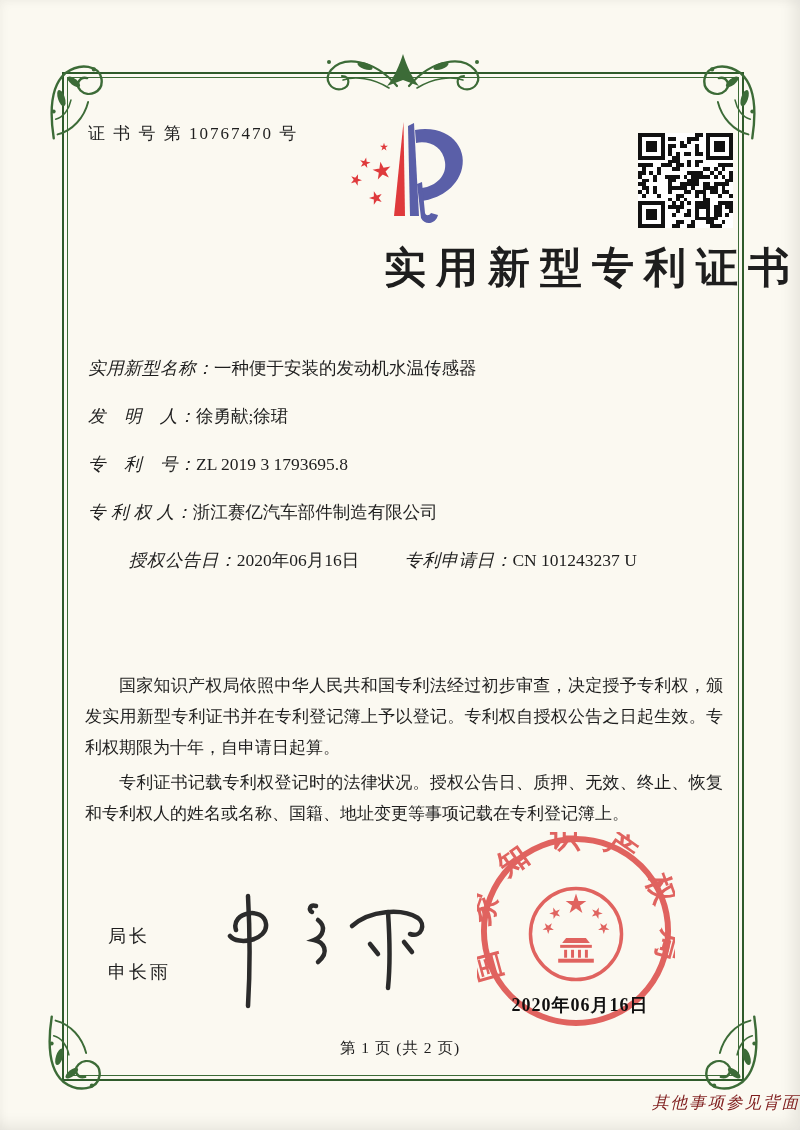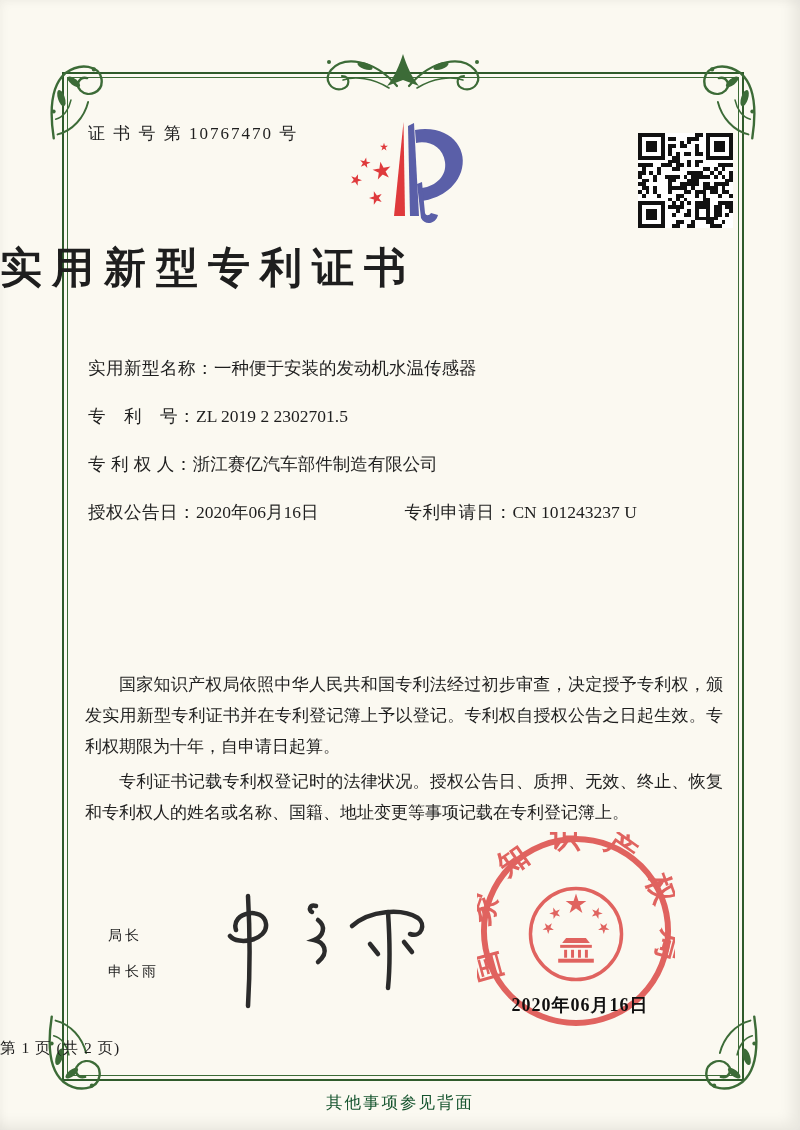--- a/index.html
+++ b/index.html
@@ -13,39 +13,39 @@
   .corner{position:absolute;width:86px;height:86px;}
   .corner.tl{left:-16px;top:-16px;}
   .corner.tr{right:-16px;top:-16px;transform:scaleX(-1);}
   .corner.bl{left:-18px;bottom:-18px;transform:scaleY(-1);}
   .corner.br{right:-18px;bottom:-18px;transform:scale(-1,-1);}
   .top-ornament{position:absolute;left:50%;top:-30px;transform:translateX(-50%);}
   
   .cert-no{position:absolute;left:88px;top:122px;font-size:17px;letter-spacing:2px;}
   .logo{position:absolute;left:333px;top:114px;}
   .qr{position:absolute;left:638px;top:133px;width:95px;height:95px;}
-  .title{position:absolute;left:0;top:240px;width:100%;text-align:left;
+  .title{position:absolute;left:0;top:240px;width:100%;text-align:right;
          font-size:42px;font-weight:700;letter-spacing:10px;}
   
   .fields{position:absolute;left:88px;top:344px;width:640px;font-size:17.5px;}
   .row{height:48px;line-height:48px;white-space:nowrap;}
-  .row .lbl{letter-spacing:.5px;}
-  .grant-first{display:inline-block;width:312px;}
+  .row .lbl{letter-spacing:.5px;font-style:italic;}
+  .grant-first{display:inline-block;width:312px;text-align:center;}
   
-  .paras{position:absolute;left:85px;top:670px;width:638px;font-size:17px;line-height:31px;text-align:justify;font-family:Liberation Mono, monospace;}
+  .paras{position:absolute;left:85px;top:670px;width:638px;font-size:17px;line-height:31px;text-align:justify;}
   .paras p{margin:0 0 4px 0;text-indent:2em;}
   
-  .signer{position:absolute;left:108px;top:918px;font-size:14px;line-height:36px;letter-spacing:3px;}
+  .signer{position:absolute;left:108px;top:918px;font-size:18px;line-height:36px;letter-spacing:3px;}
   .signature{position:absolute;left:212px;top:882px;}
   .seal{position:absolute;left:477px;top:832px;}
   .seal-date{position:absolute;left:480px;top:993px;width:200px;text-align:center;
              font-size:18px;font-weight:600;letter-spacing:1px;color:#101010;}
-  .page-num{position:absolute;left:0;top:1038px;width:100%;font-size:15.5px;letter-spacing:1px;}
-  .back-note{position:absolute;left:0;top:1092px;width:100%;text-align:center;
-             font-size:16.5px;letter-spacing:2px;color:#14532d;}
+  .page-num{position:absolute;left:0;top:1038px;width:100%;text-align:center;font-size:15.5px;letter-spacing:1px;}
+  .back-note{position:absolute;left:0;top:1092px;width:100%;text-align:right;
+             font-size:16.5px;letter-spacing:2px;color:#7f1d1d;font-style:italic;}
   .green{stroke:#3c6b37;fill:none;stroke-linecap:round;}
   .greenf{fill:#3c6b37;stroke:none;}
 </style>
 </head>
 <body>
 
 <div class="stage">
 
   <div class="frame">
     <div class="frame-inner"></div>
@@ -335,21 +335,24 @@
       </g>
   </svg>
 
   <div class="title">实用新型专利证书</div>
 
   <div class="fields">
     <div class="row">
       <span class="lbl">实用新型名称：</span><span>一种便于安装的发动机水温传感器</span>
     </div>
     <div class="row">
-      <span class="lbl">专　利　号：</span><span>ZL 2019 2 2302701.5</span>
+      <span class="lbl">发　明　人：</span><span>徐勇献;徐珺</span>
+    </div>
+    <div class="row">
+      <span class="lbl">专　利　号：</span><span>ZL 2019 3 1793695.8</span>
     </div>
     <div class="row">
       <span class="lbl">专 利 权 人：</span><span>浙江赛亿汽车部件制造有限公司</span>
     </div>
     <div class="row">
       <span class="grant-first"><span class="lbl">授权公告日：</span><span>2020年06月16日</span></span>
       <span><span class="lbl">专利申请日：</span><span>CN 101243237 U</span></span>
     </div>
   </div>
 

